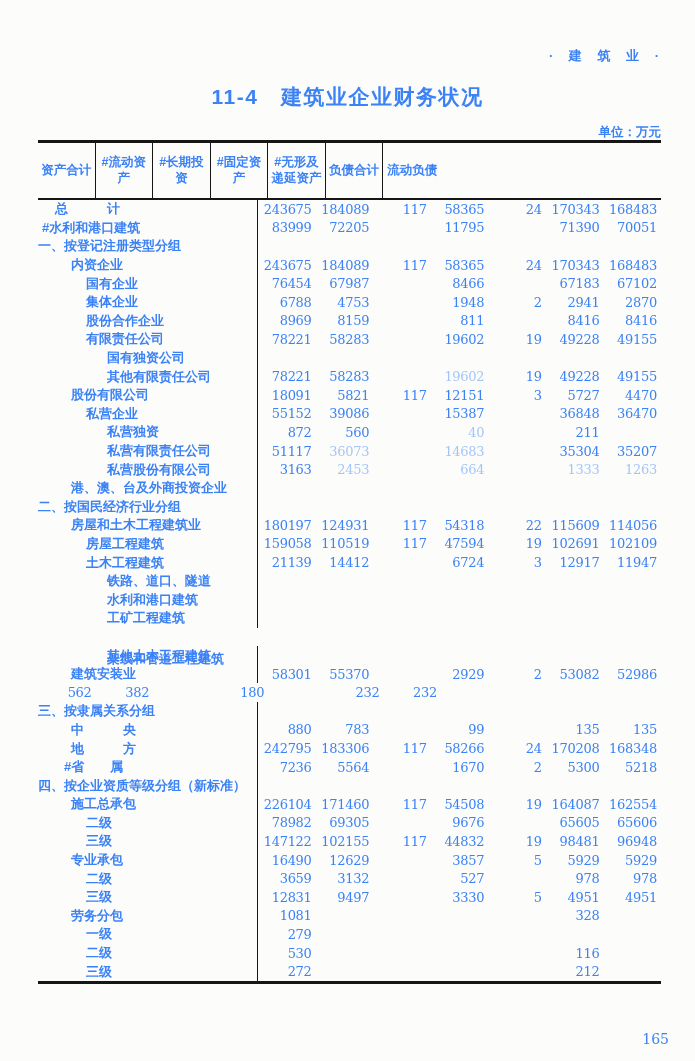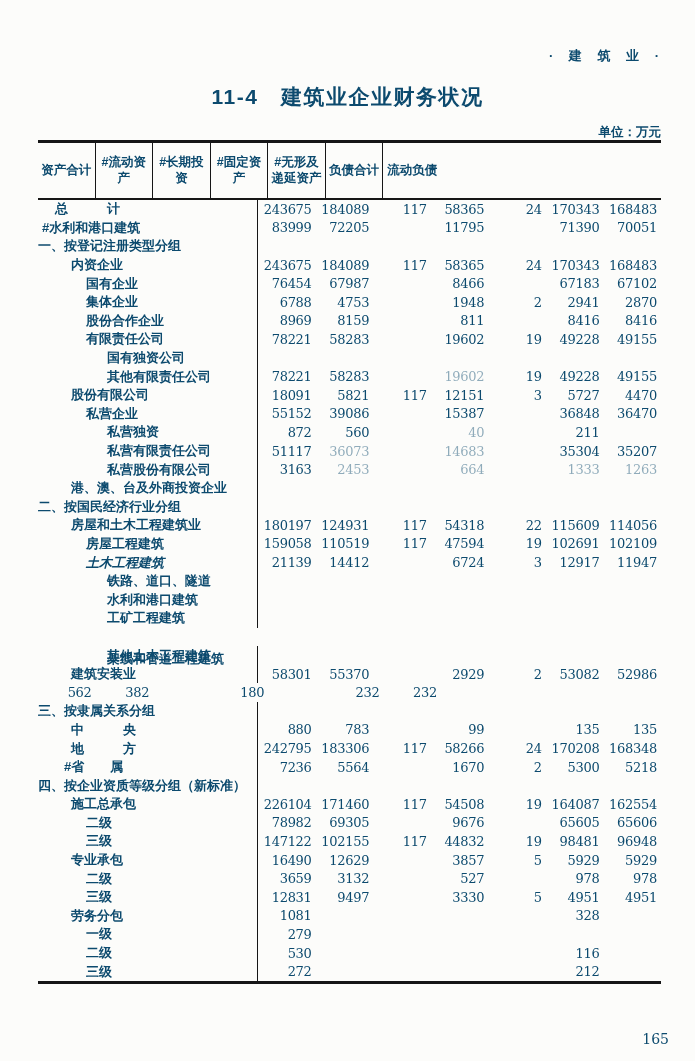--- a/index.html
+++ b/index.html
@@ -2,21 +2,21 @@
 <html><head>
 <meta charset="utf-8">
 <style>
   html,body{margin:0;padding:0;}
   body{background:#e8e8e6;}
   .page{
     position:relative;
     width:695px;height:1061px;
     margin:0 auto;
     background:#fcfcfa;
-    color:#0c4a6e;
+    color:#3b82f6;
     font-family:"Liberation Sans",sans-serif;
     overflow:hidden;
   }
   .chapter{
     position:absolute;top:47px;right:30px;
     font-size:13px;font-weight:700;letter-spacing:6px;
     white-space:pre;
   }
   .title{
     position:absolute;top:83px;left:0;width:100%;
@@ -287,21 +287,21 @@
           <div class="lcell" style="padding-left: 48px;">房屋工程建筑</div>
           <div class="vcell">159058</div>
           <div class="vcell">110519</div>
           <div class="vcell">117</div>
           <div class="vcell">47594</div>
           <div class="vcell">19</div>
           <div class="vcell">102691</div>
           <div class="vcell">102109</div>
         </div>
         <div class="trow">
-          <div class="lcell" style="padding-left: 48px; font-style: italic;">土木工程建筑</div>
+          <div class="lcell" style="padding-left: 48px;">土木工程建筑</div>
           <div class="vcell">21139</div>
           <div class="vcell">14412</div>
           <div class="vcell"></div>
           <div class="vcell">6724</div>
           <div class="vcell">3</div>
           <div class="vcell">12917</div>
           <div class="vcell">11947</div>
         </div>
         <div class="trow">
           <div class="lcell" style="padding-left: 69px;">铁路、道口、隧道</div>

